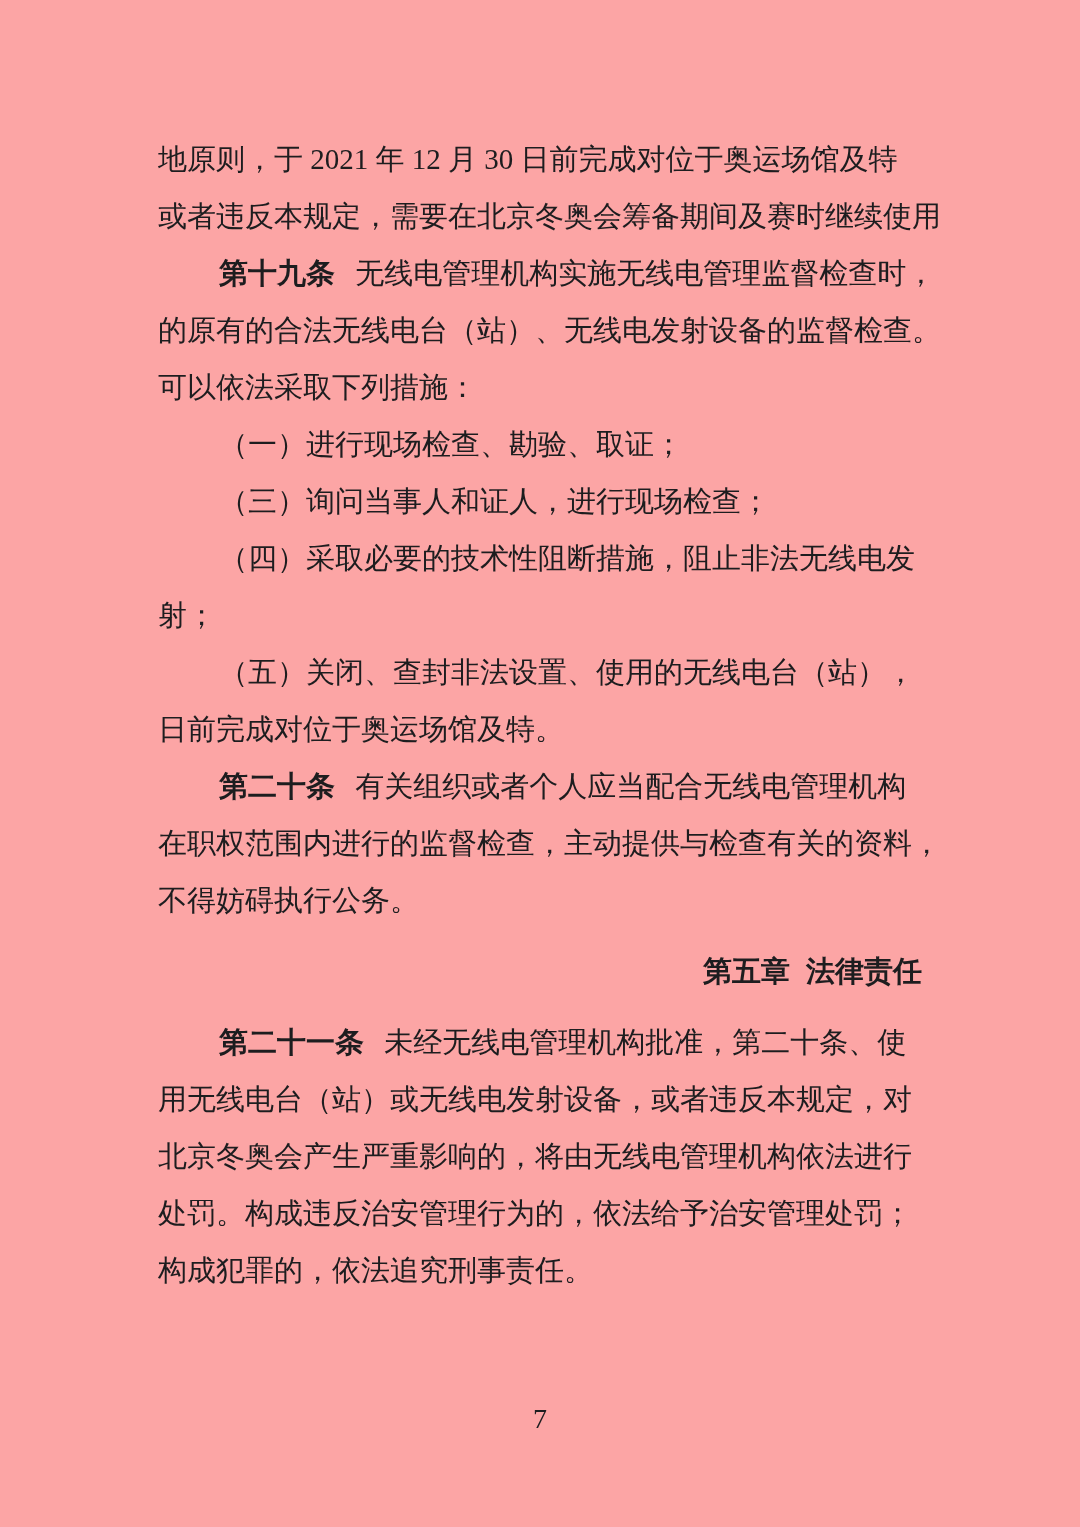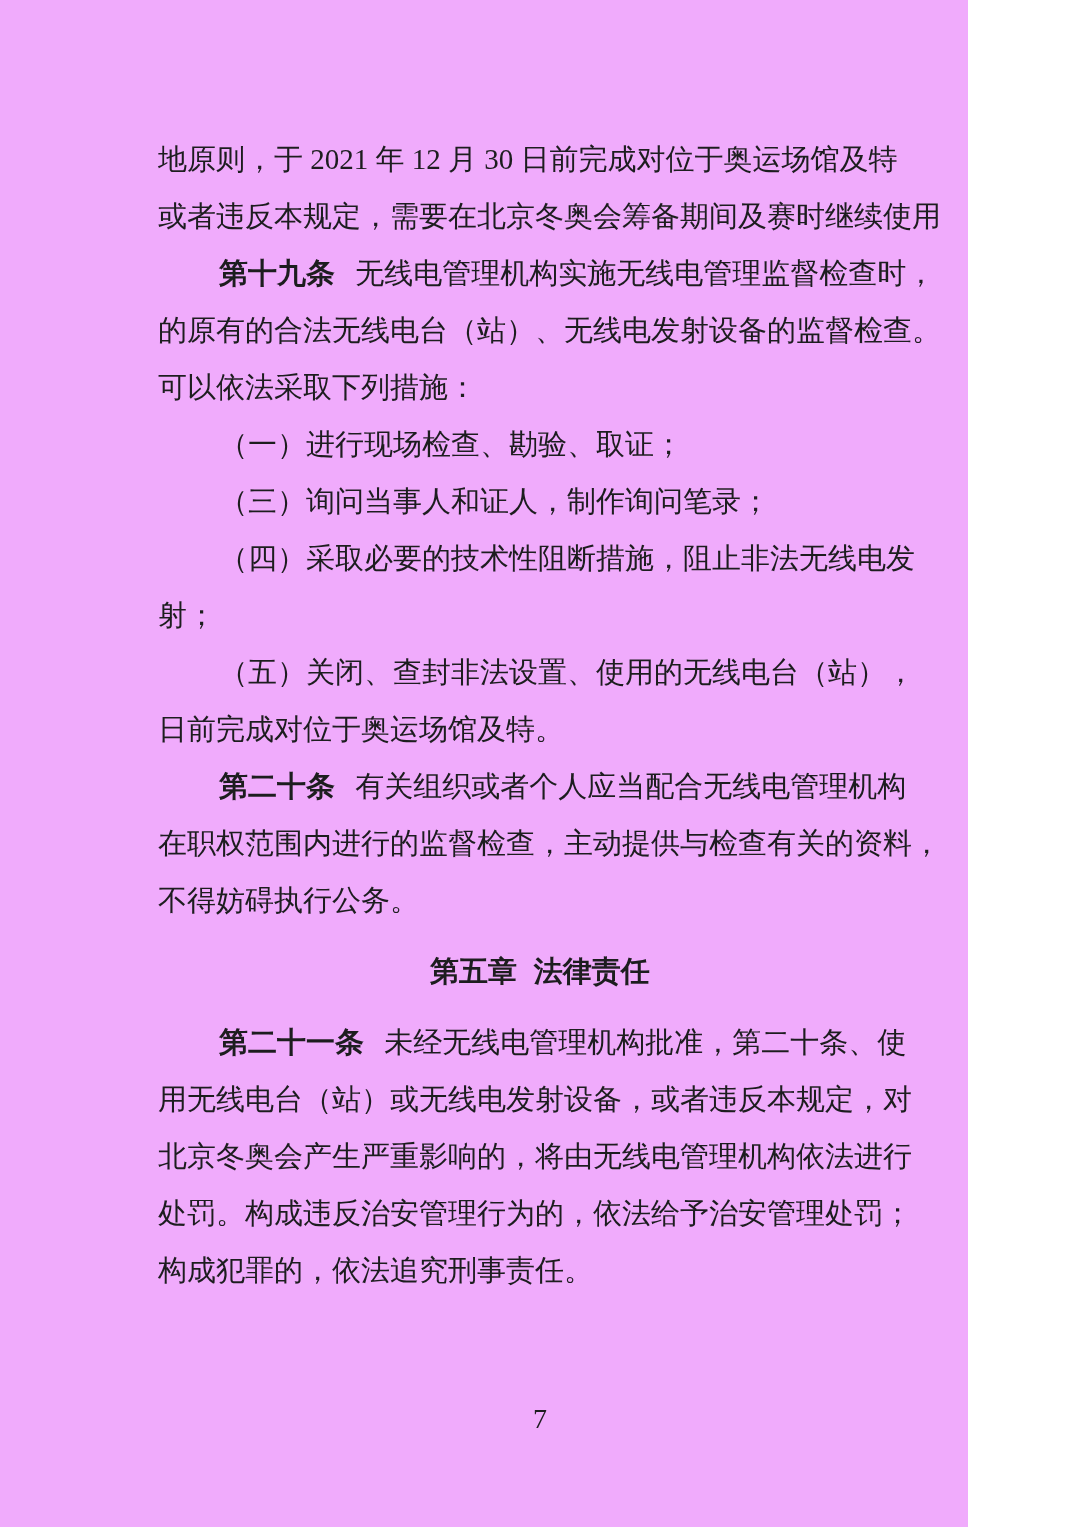--- a/index.html
+++ b/index.html
@@ -2,23 +2,23 @@
 <html><head>
 <meta charset="utf-8">
 <style>
   html, body {
     margin: 0;
     padding: 0;
     background: #ffffff;
   }
   .page {
     position: relative;
-    width: 968px;
+    width: 1080px;
     height: 1527px;
-    background: #f0abfc;
+    background: #fca5a5;
     color: #1d1d1f;
     font-family: "Liberation Serif", "DejaVu Serif", serif;
     overflow: hidden;
   }
   .doc-body {
     position: absolute;
     left: 158px;
     top: 131px;
     width: 764px;
     font-size: 29px;
@@ -27,22 +27,22 @@
     height: 57px;
     line-height: 57px;
     white-space: nowrap;
     text-align: left;
   }
   .line.indent {
     text-indent: 2.1em;
   }
   .line.chapter {
     text-indent: 0;
-    text-align: center;
-    font-family: Liberation Sans, sans-serif;
+    text-align: right;
+    font-family: Liberation Serif, serif;
     font-weight: bold;
     word-spacing: 0.3em;
     margin-top: 14px;
     margin-bottom: 14px;
   }
   .art {
     font-family: "Liberation Sans", "DejaVu Sans", sans-serif;
     font-weight: bold;
     margin-right: 0.45em;
   }
@@ -61,21 +61,21 @@
 <body>
 
 <div class="page">
   <div class="doc-body">
       <div class="line body"><span>地原则，于 2021 年 12 月 30 日前完成对位于奥运场馆及特</span></div>
       <div class="line body"><span>或者违反本规定，需要在北京冬奥会筹备期间及赛时继续使用</span></div>
       <div class="line indent"><span class="art">第十九条</span><span> 无线电管理机构实施无线电管理监督检查时，</span></div>
       <div class="line body"><span>的原有的合法无线电台（站）、无线电发射设备的监督检查。</span></div>
       <div class="line body"><span>可以依法采取下列措施：</span></div>
       <div class="line indent"><span>（一）进行现场检查、勘验、取证；</span></div>
-      <div class="line indent"><span>（三）询问当事人和证人，制作询问笔录；</span></div>
+      <div class="line indent"><span>（三）询问当事人和证人，进行现场检查；</span></div>
       <div class="line indent"><span>（四）采取必要的技术性阻断措施，阻止非法无线电发</span></div>
       <div class="line body"><span>射；</span></div>
       <div class="line indent"><span>（五）关闭、查封非法设置、使用的无线电台（站），</span></div>
       <div class="line body"><span>日前完成对位于奥运场馆及特。</span></div>
       <div class="line indent"><span class="art">第二十条</span><span> 有关组织或者个人应当配合无线电管理机构</span></div>
       <div class="line body"><span>在职权范围内进行的监督检查，主动提供与检查有关的资料，</span></div>
       <div class="line body"><span>不得妨碍执行公务。</span></div>
       <div class="line chapter"><span>第五章 法律责任</span></div>
       <div class="line indent"><span class="art">第二十一条</span><span> 未经无线电管理机构批准，第二十条、使</span></div>
       <div class="line body"><span>用无线电台（站）或无线电发射设备，或者违反本规定，对</span></div>

